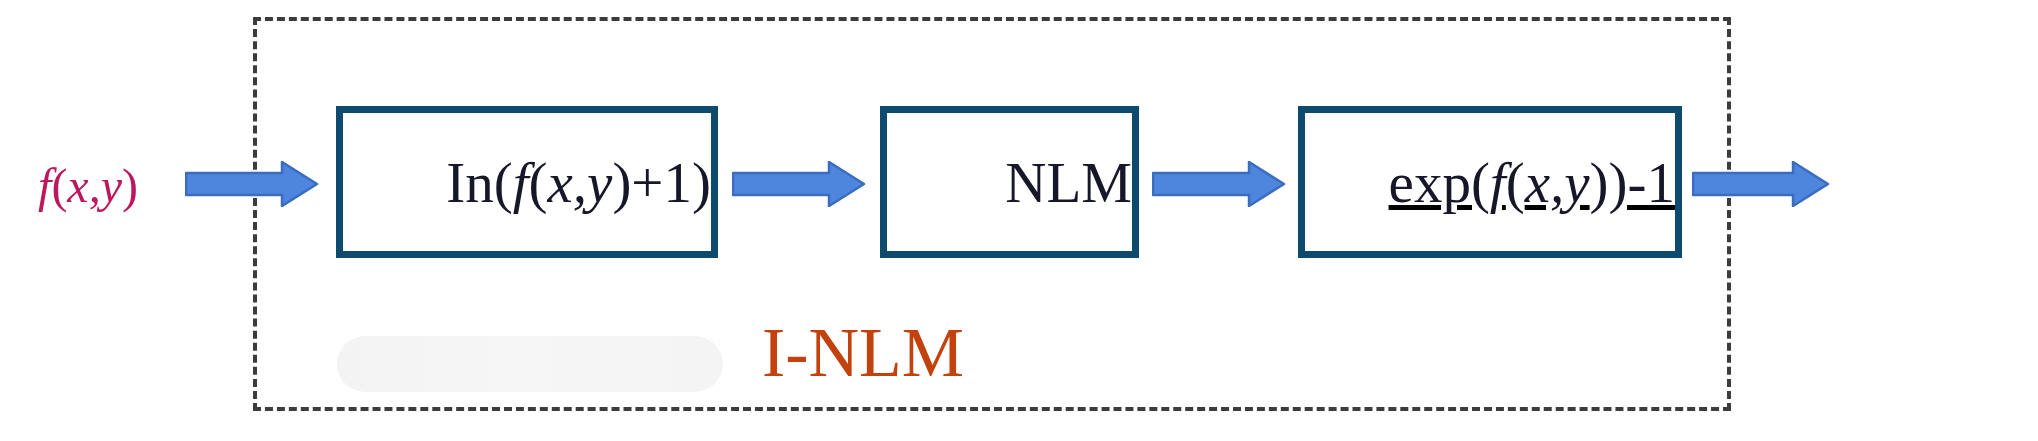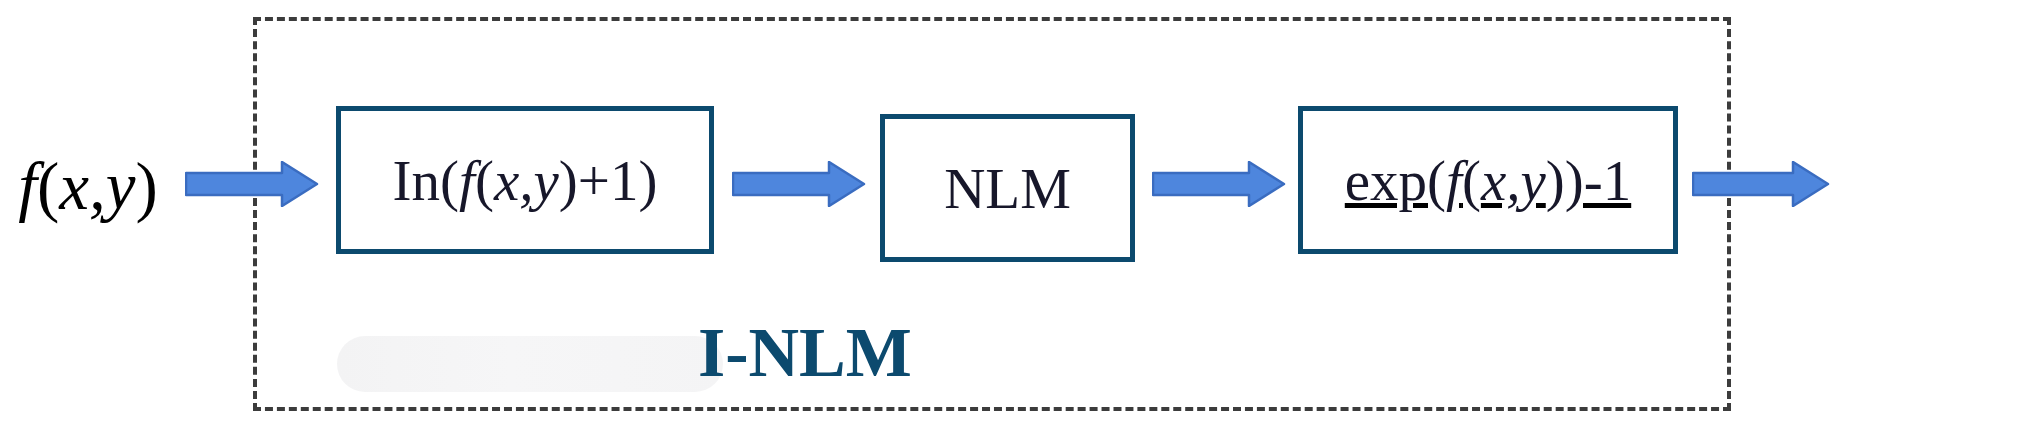--- a/index.html
+++ b/index.html
@@ -24,65 +24,64 @@
     width: 1470px;
     height: 386px;
     border: 4px dashed #3c3c3c;
     z-index: 1;
   }
 
   
   .proc-box {
     top: 106px;
     height: 138px;
-    border: 5px solid #0c4a6e;
+    border: 7px solid #0c4a6e;
     background: #ffffff;
     display: flex;
     align-items: center;
-    justify-content: center;
+    justify-content: flex-end;
     z-index: 3;
   }
   #box-log { left: 336px;  width: 368px; }
-  #box-nlm { left: 880px;  width: 245px; margin-top: 8px; }
+  #box-nlm { left: 880px;  width: 245px; }
   #box-exp { left: 1298px; width: 370px; text-decoration: underline; }
 
   .proc-label {
     font-size: 57px;
     color: #17172a;
     white-space: nowrap;
     letter-spacing: 0px;
   }
 
   
   .io-label {
     top: 150px;
     height: 72px;
     line-height: 72px;
-    font-size: 67px;
+    font-size: 48px;
     font-weight: 500;
-    color: #000000;
+    color: #be185d;
     text-align: center;
     white-space: nowrap;
     z-index: 4;
   }
   #input-label  { left: 14px;   width: 148px; }
   #output-label { left: 1856px; width: 176px; }
 
   
   #group-label {
     left: 698px;
     top: 312px;
     width: 330px;
     height: 82px;
     line-height: 82px;
     font-size: 70px;
-    color: #0c4a6e;
-    text-align: left;
+    color: #c2410c;
+    text-align: center;
     z-index: 3;
-    font-weight: bold;
   }
 
   
   #watermark-smudge {
     left: 337px;
     top: 336px;
     width: 386px;
     height: 56px;
     border-radius: 28px;
     background: linear-gradient(90deg, #f3f3f4 0%, #f6f6f7 45%, #f4f4f5 100%);

